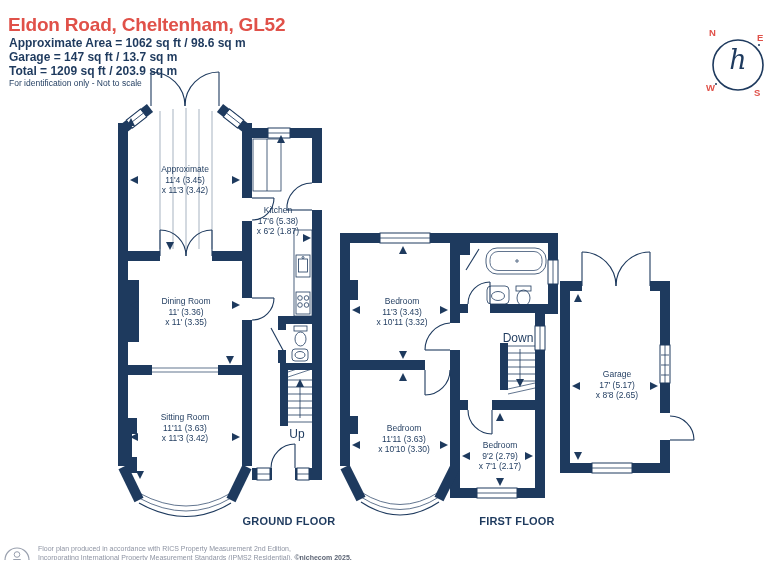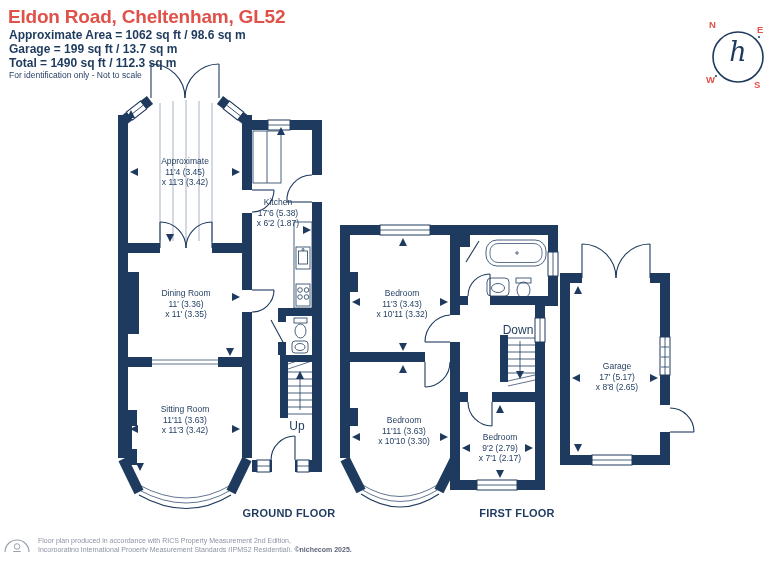--- a/index.html
+++ b/index.html
@@ -1,17 +1,17 @@
 <!DOCTYPE html>
 <html><head>
 <meta charset="utf-8">
 <style>
   html,body{margin:0;padding:0;background:#fff;}
   #stage{position:relative;width:768px;height:552px;background:#fff;overflow:hidden;
-         font-family:"Liberation Sans",sans-serif;color:#1e3a5e;}
+         font-family:"Liberation Sans",sans-serif;color:#1e3a5e;margin-top:8px;}
   #plan-svg{position:absolute;left:0;top:0;}
   .wall{fill:#1e3a5e;}
   .awall{stroke:#1e3a5e;stroke-width:10;fill:none;}
   .door{fill:none;stroke:#1e3a5e;stroke-width:1.1;}
   .thin{fill:none;stroke:#1e3a5e;stroke-width:.8;}
   .vthin{fill:none;stroke:#1e3a5e;stroke-width:.7;}
   .win{fill:#fff;stroke:#1e3a5e;stroke-width:1;}
   .winline{stroke:#1e3a5e;stroke-width:.8;}
   .glz{stroke:#1e3a5e;stroke-width:.7;opacity:.55;}
   .arrow{fill:#1e3a5e;}
@@ -321,22 +321,22 @@
 
   <g>
     <circle class="gray" cx="17" cy="552" r="12" stroke-width="1.2"></circle>
     <circle class="gray" cx="17" cy="546.5" r="2.8" stroke-width="1"></circle>
     <path class="gray" d="M 13.5 551.5 h 7 v 5.5 l -1.5 6 h -4 l -1.5 -6 z" stroke-width="1"></path>
   </g>
 </svg>
 
 <div class="txt title">Eldon Road, Cheltenham, GL52</div>
 <div class="txt hline" style="top:28px">Approximate Area = 1062 sq ft / 98.6 sq m</div>
-<div class="txt hline" style="top:42px">Garage = 199 sq ft / 13.7 sq m</div>
-<div class="txt hline" style="top:56px">Total = 1490 sq ft / 112.3 sq m</div>
+<div class="txt hline" style="top:42px">Garage = 147 sq ft / 13.7 sq m</div>
+<div class="txt hline" style="top:56px">Total = 1209 sq ft / 203.9 sq m</div>
 <div class="txt hsmall">For identification only - Not to scale</div>
 
 <span class="compass-letter" style="left:709px;top:19px">N</span>
 <span class="compass-letter" style="left:757px;top:24px">E</span>
 <span class="compass-letter" style="left:706px;top:74px">W</span>
 <span class="compass-letter" style="left:754px;top:79px">S</span>
 <span class="compass-h">h</span>
 
 <div class="room-label" style="left:118px;top:156px;width:134px">
   <div>Approximate</div>

